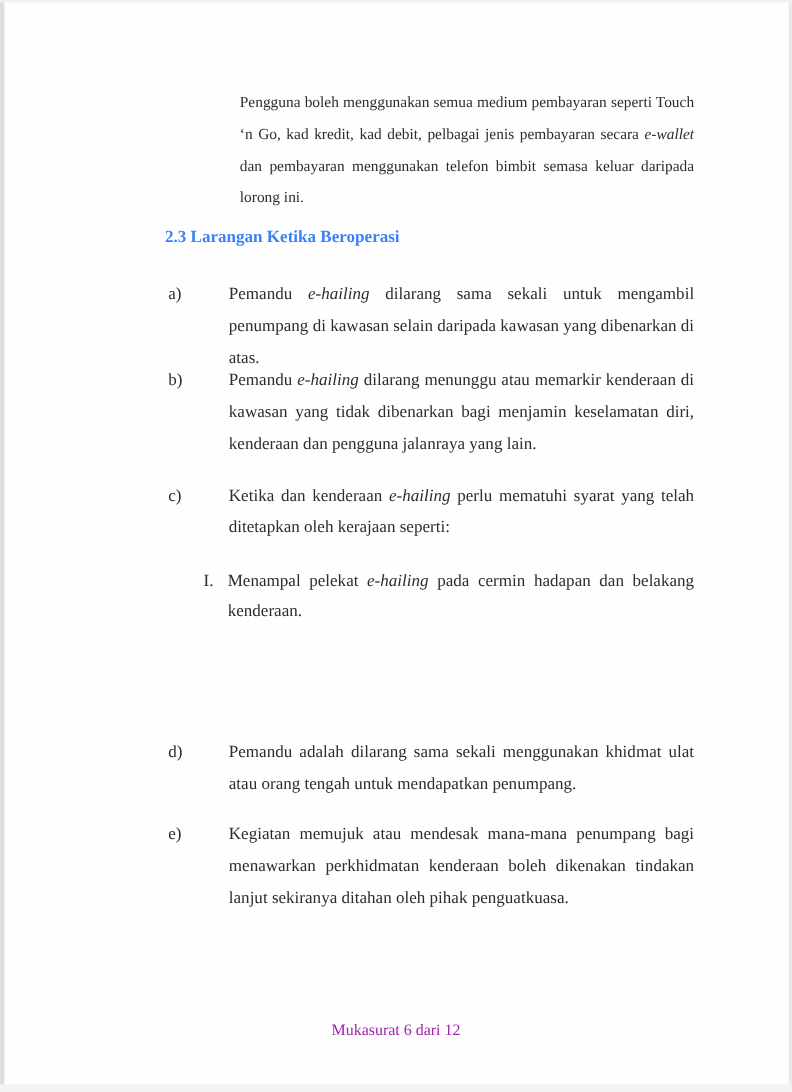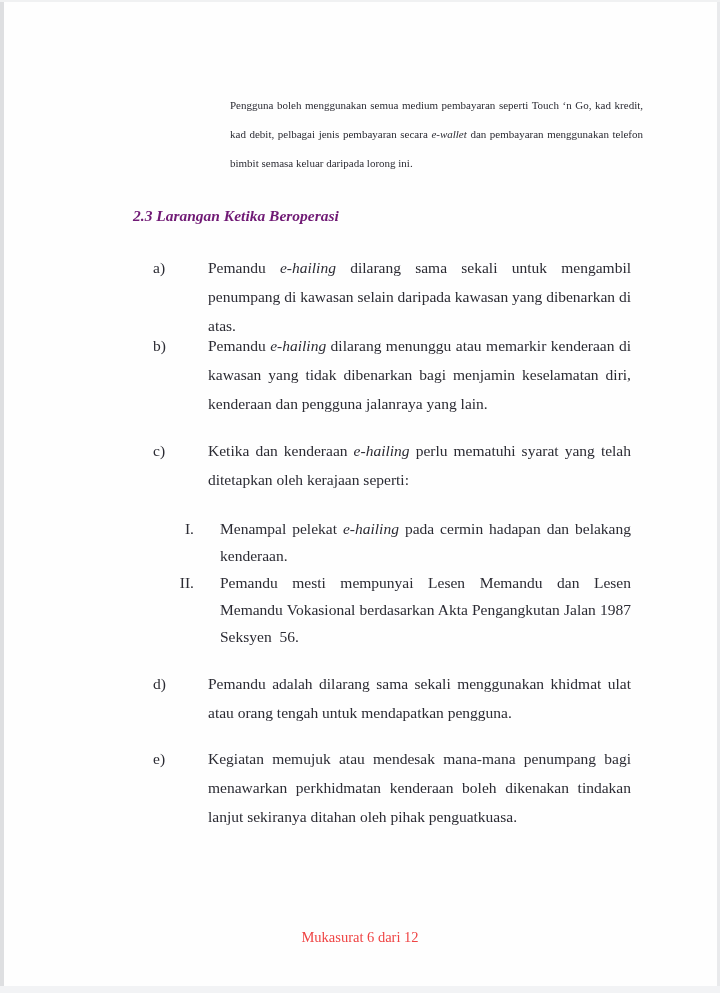--- a/index.html
+++ b/index.html
@@ -17,65 +17,64 @@
   
   .edge { position: absolute; }
   .edge-left   { left: 0; top: 0; width: 4px; height: 100%; background: #dedfe1; }
   .edge-right  { right: 0; top: 0; width: 3px; height: 100%; background: #e9eaec; }
   .edge-top    { left: 0; top: 0; width: 100%; height: 2px; background: #f0f1f2; }
   .edge-bottom { left: 0; bottom: 0; width: 100%; height: 7px; background: #f2f3f5; }
 
   .intro {
     position: absolute;
     top: 79px; left: 218px; width: 413px;
-    margin: 12px;
-    font-size: 11px; line-height: 29px;
+    margin: 0;
+    font-size: 14px; line-height: 29px;
     text-align: justify;
   }
   .heading {
     position: absolute;
-    top: 201px; left: 133px;
+    top: 201px; left: 150px;
     margin: 0;
     font-size: 15.5px; line-height: 29px;
     font-weight: bold;
-    color: #701a75;
-    font-style: italic;
+    color: #3b82f6;
   }
   .item {
     position: absolute;
     left: 153px; width: 478px;
     display: flex;
     font-size: 15.5px; line-height: 29px;
   }
   .item .marker { flex: 0 0 22px; }
   .item .item-text { flex: 1; text-align: justify; margin-left: 33px; }
 
   .sub-item {
     position: absolute;
     left: 170px; width: 461px;
     display: flex;
     font-size: 15.5px; line-height: 27px;
   }
   .sub-item .sub-marker { flex: 0 0 24px; text-align: right; }
-  .sub-item .item-text { flex: 1; margin-left: 26px; text-align: justify; }
+  .sub-item .item-text { flex: 1; margin-left: 13px; text-align: justify; }
 
   .item-a { top: 253px; }
   .item-b { top: 331px; }
   .item-c { top: 436px; }
   .item-d { top: 669px; }
   .item-e { top: 744px; }
   .sub-1  { top: 515px; }
   .sub-2  { top: 569px; }
 
   .footer {
     position: absolute;
     top: 929px; left: 0; width: 100%;
     text-align: center;
     font-size: 14.5px;
-    color: #ef4444;
+    color: #a21caf;
   }
   em { font-style: italic; }
 </style>
 </head>
 <body>
 
 <div class="page">
   <div class="edge edge-left"></div>
   <div class="edge edge-right"></div>
   <div class="edge edge-top"></div>
@@ -98,28 +97,24 @@
   <div class="item item-c">
     <span class="marker">c)</span>
     <div class="item-text"><span>Ketika dan kenderaan </span><em>e-hailing</em><span> perlu mematuhi syarat yang telah ditetapkan oleh kerajaan seperti:</span></div>
   </div>
 
   <div class="sub-item sub-1">
     <span class="sub-marker">I.</span>
     <div class="item-text"><span>Menampal pelekat </span><em>e-hailing</em><span> pada cermin hadapan dan belakang kenderaan.</span></div>
   </div>
 
-  <div class="sub-item sub-2">
-    <span class="sub-marker">II.</span>
-    <div class="item-text"><span>Pemandu mesti mempunyai Lesen Memandu dan Lesen Memandu Vokasional berdasarkan Akta Pengangkutan Jalan 1987 Seksyen &nbsp;56.</span></div>
-  </div>
 
   <div class="item item-d">
     <span class="marker">d)</span>
-    <div class="item-text"><span>Pemandu adalah dilarang sama sekali menggunakan khidmat ulat atau orang tengah untuk mendapatkan pengguna.</span></div>
+    <div class="item-text"><span>Pemandu adalah dilarang sama sekali menggunakan khidmat ulat atau orang tengah untuk mendapatkan penumpang.</span></div>
   </div>
 
   <div class="item item-e">
     <span class="marker">e)</span>
     <div class="item-text"><span>Kegiatan memujuk atau mendesak mana-mana penumpang bagi menawarkan perkhidmatan kenderaan boleh dikenakan tindakan lanjut sekiranya ditahan oleh pihak penguatkuasa.</span></div>
   </div>
 
   <div class="footer">Mukasurat 6 dari 12</div>
 </div>
 

